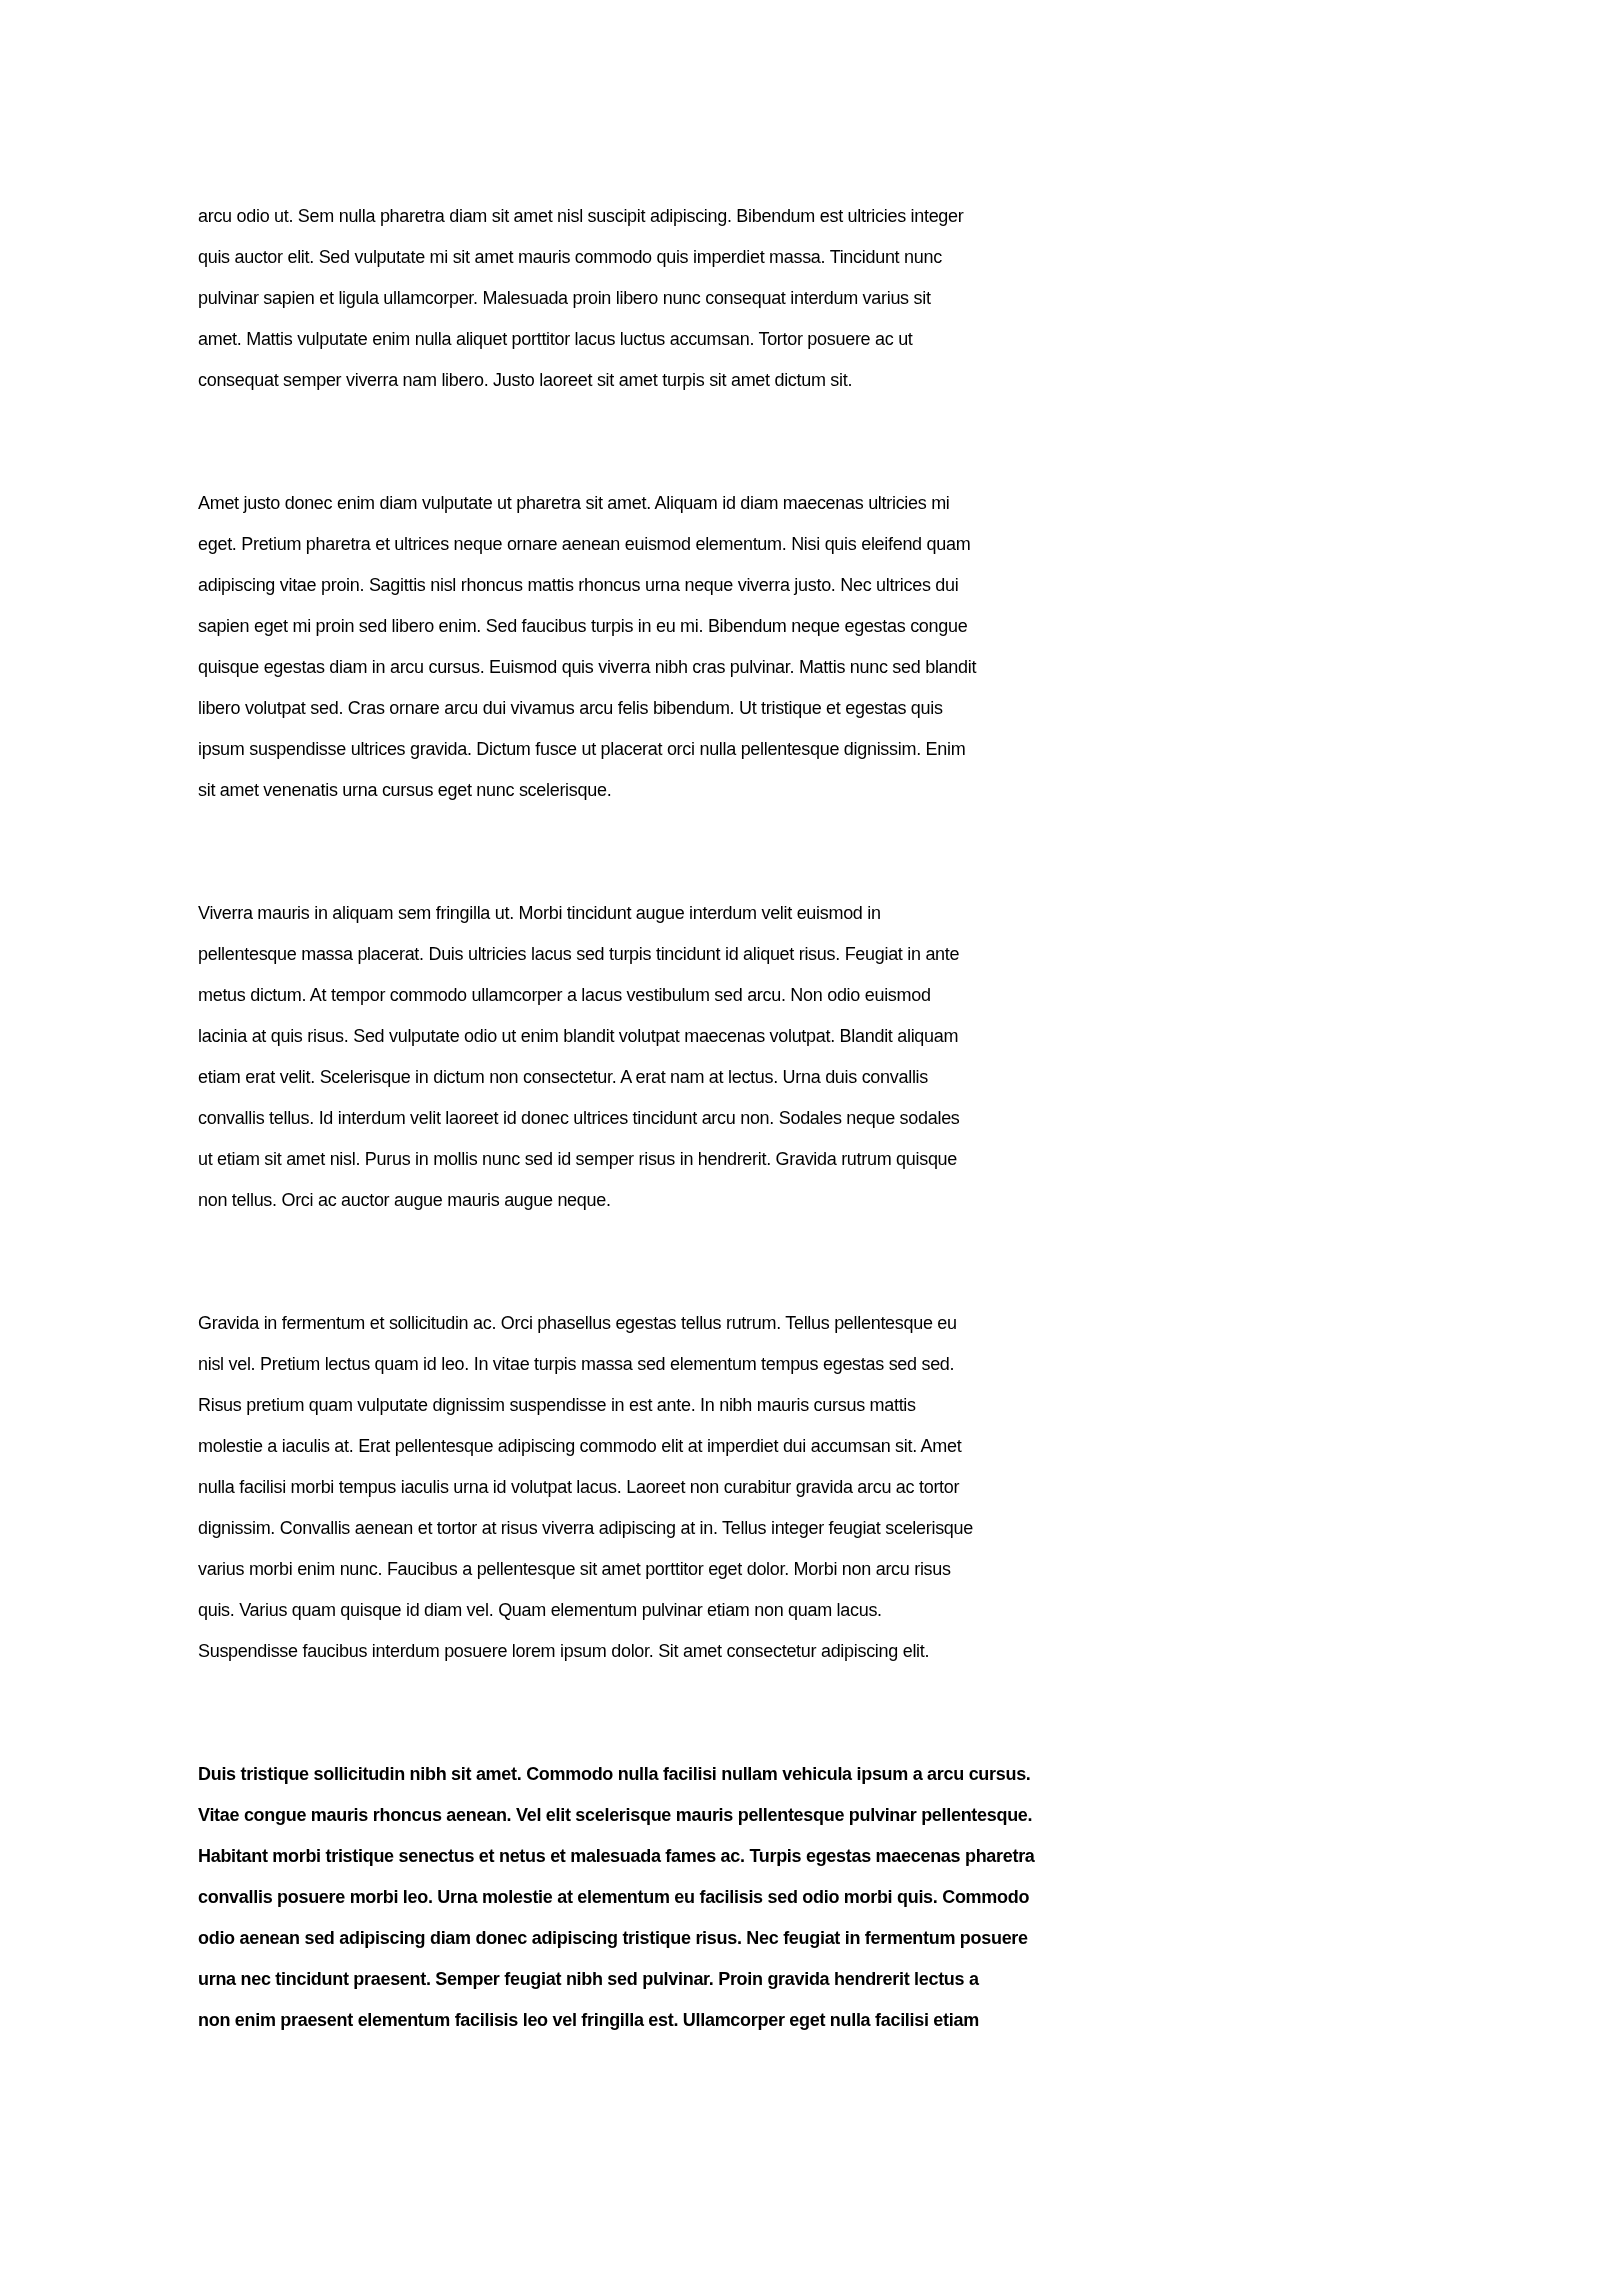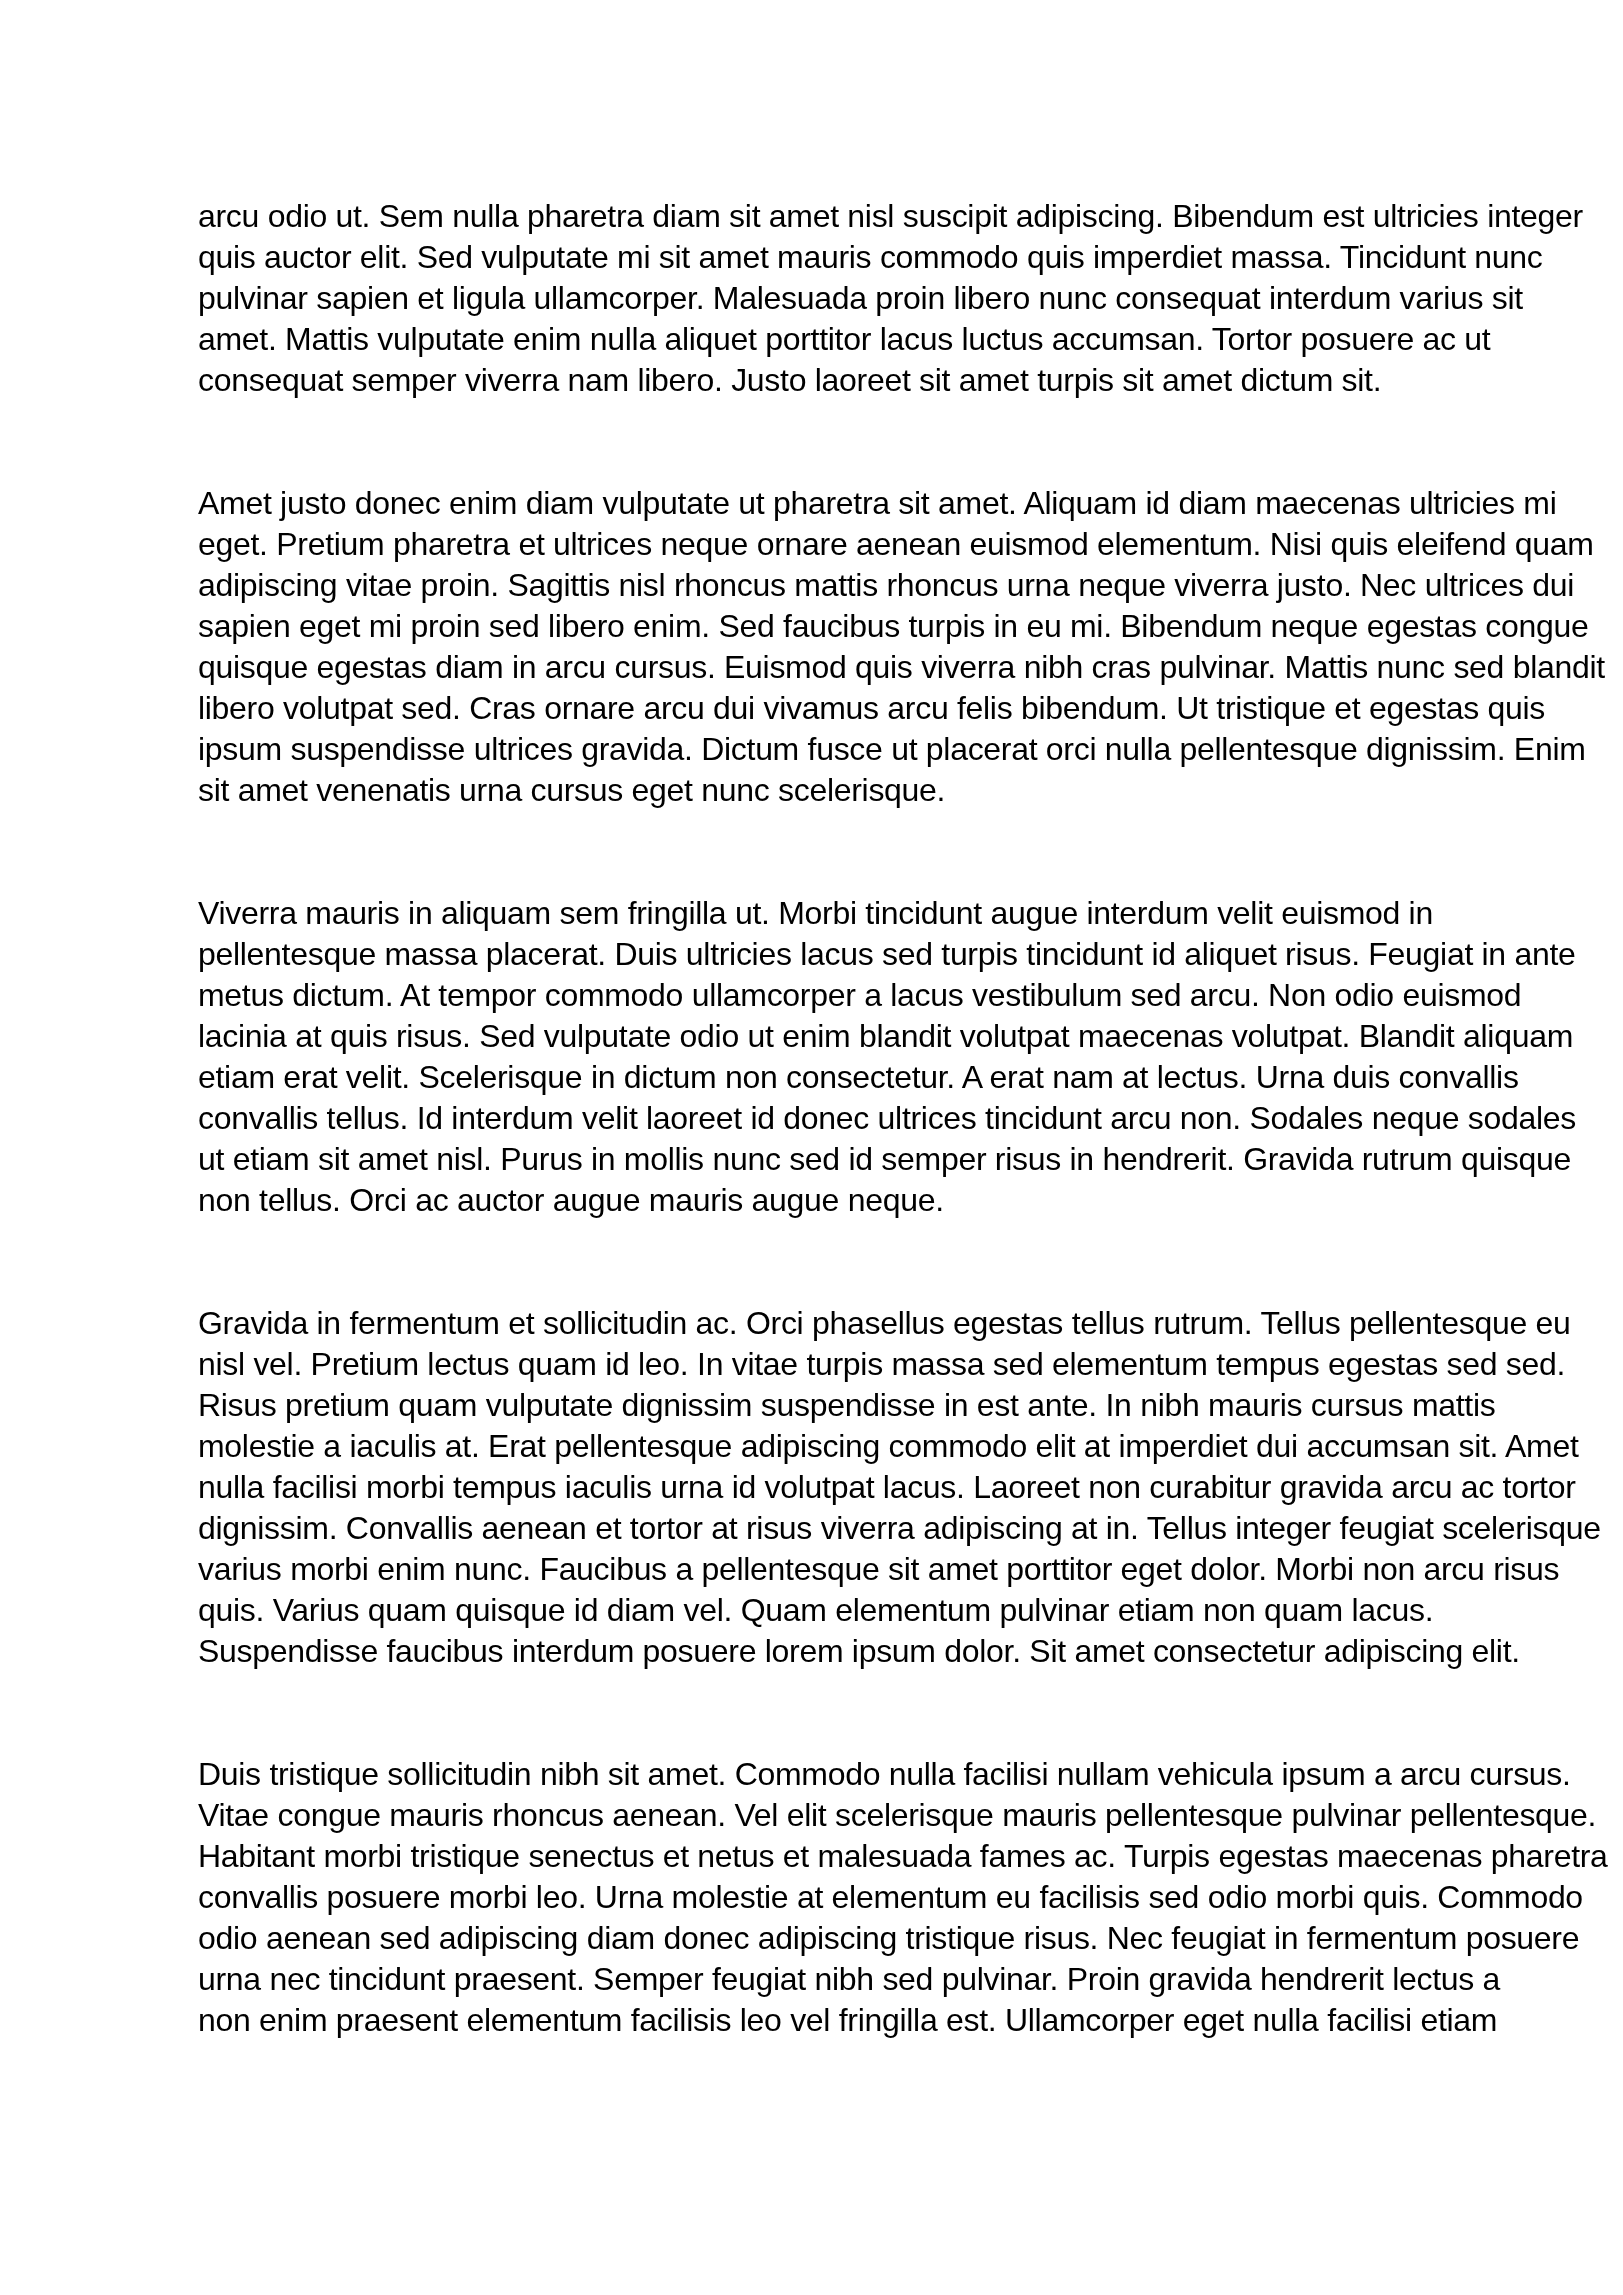--- a/index.html
+++ b/index.html
@@ -19,23 +19,24 @@
     position: absolute;
     left: 198px;
     top: 196px;
     width: 1230px;
   }
   .paragraph {
     margin: 0 0 82px 0;
   }
   .paragraph:last-child {
     margin-bottom: 0;
+    font-weight: bold;
   }
   .line {
-    font-size: 32px;
+    font-size: 18px;
     line-height: 41px;
     letter-spacing: -0.3px;
     color: #000000;
     white-space: pre;
   }
 </style>
 </head>
 <body>
 
 <div class="page">

